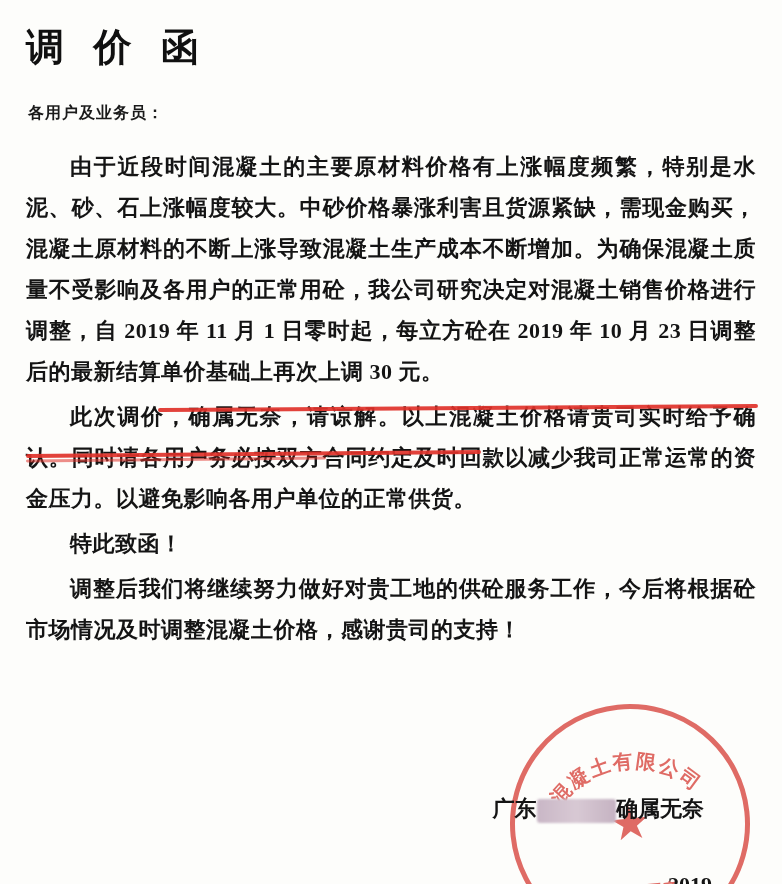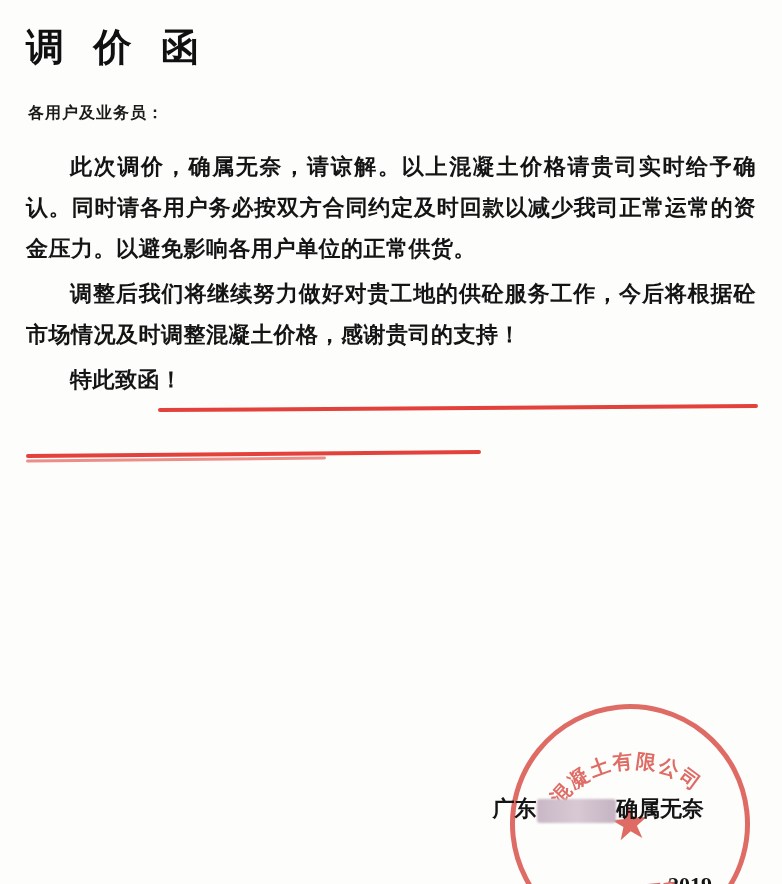--- a/index.html
+++ b/index.html
@@ -191,23 +191,24 @@
 </head>
 <body>
 
 <div class="page">
 
   <div class="doc-title">调 价 函</div>
 
   <div class="salutation">各用户及业务员：</div>
 
   <div class="body-block">
+    <p class="para indent">由于近段时间混凝土的主要原材料价格有上涨幅度频繁，特别是水泥、砂、石上涨幅度较大。中砂价格暴涨利害且货源紧缺，需现金购买，混凝土原材料的不断上涨导致混凝土生产成本不断增加。为确保混凝土质量不受影响及各用户的正常用砼，我公司研究决定对混凝土销售价格进行调整，自 2019 年 11 月 1 日零时起，每立方砼在 2019 年 10 月 23 日调整后的最新结算单价基础上再次上调 30 元。</p>
     <p class="para indent">此次调价，确属无奈，请谅解。以上混凝土价格请贵司实时给予确认。同时请各用户务必按双方合同约定及时回款以减少我司正常运常的资金压力。以避免影响各用户单位的正常供货。</p>
+    <p class="para indent para-last">特此致函！</p>
     <p class="para indent">调整后我们将继续努力做好对贵工地的供砼服务工作，今后将根据砼市场情况及时调整混凝土价格，感谢贵司的支持！</p>
-    <p class="para indent para-last">特此致函！</p>
   </div>
 
   <div class="redline redline-1"></div>
   <div class="redline redline-2"></div>
   <div class="redline redline-2b"></div>
 
   <div class="stamp">
     <div class="stamp-inner-text">
       <svg class="stamp-arc" viewBox="0 0 230 230">
         <defs>

